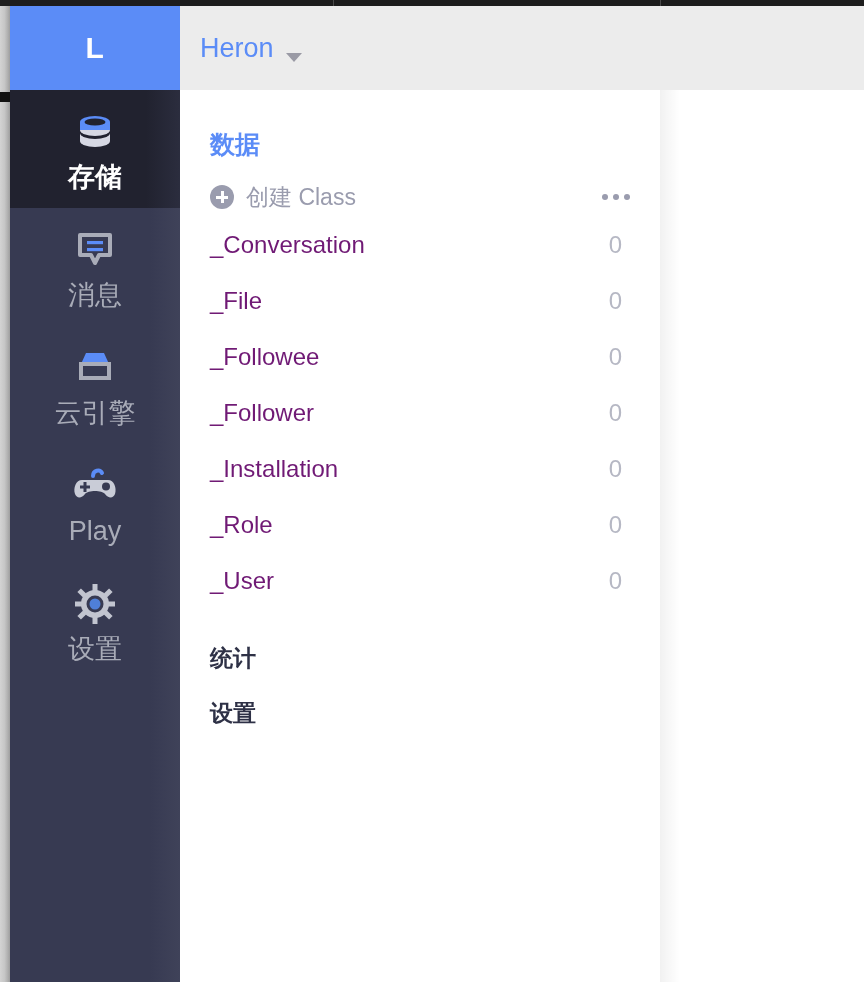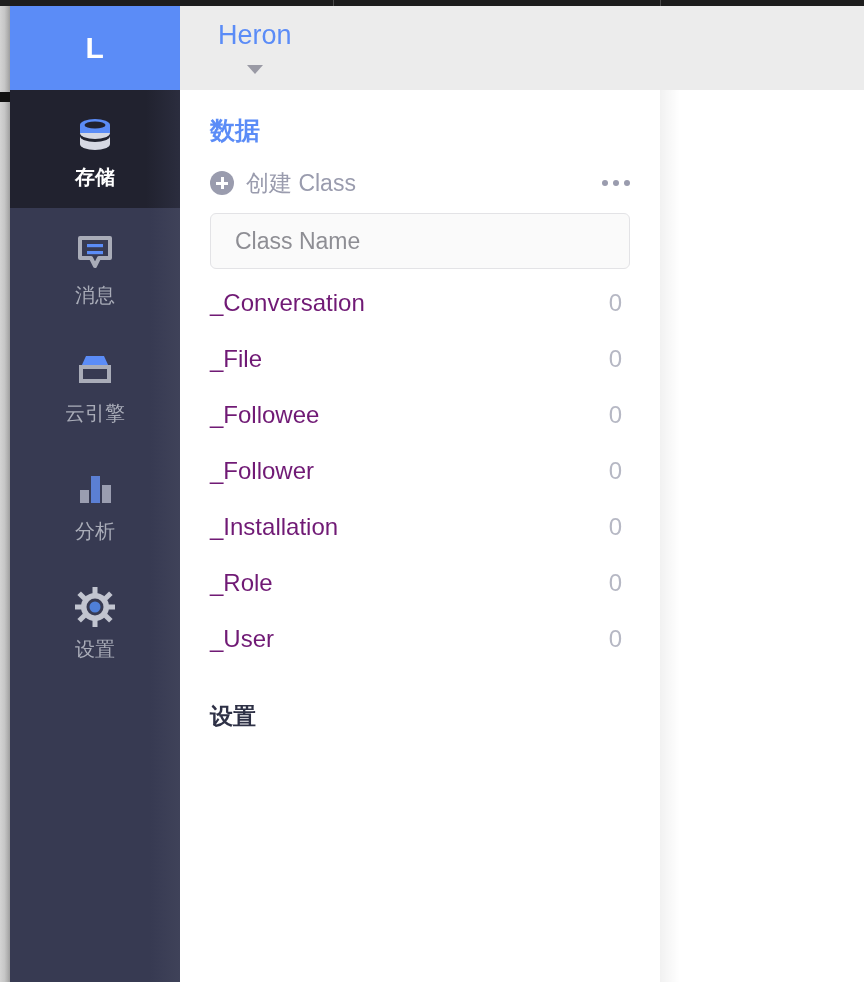--- a/index.html
+++ b/index.html
@@ -41,22 +41,22 @@
     letter-spacing:.5px;
   }
 
   
   .topbar {
     position:absolute; left:180px; top:6px; width:684px; height:84px;
     background:#ececec;
     display:flex; align-items:center;
   }
   .app-switcher {
-    display:flex; align-items:center; gap:12px;
-    margin-left:38px; cursor:pointer;flex-direction:column;
+    display:flex; align-items:flex-end; gap:12px;
+    margin-left:20px; cursor:pointer;
   }
   .app-name { color:#5b8cf7; font-size:27px; line-height:1; }
   .caret-down {
     width:0; height:0; border-left:8px solid transparent;
     border-right:8px solid transparent; border-top:9px solid #9a9aa5;
     margin-top:4px;
   }
 
   
   .sidebar {
@@ -67,42 +67,42 @@
   .nav-item {
     width:170px; height:118px;
     display:flex; flex-direction:column; align-items:center; justify-content:center;
     gap:8px; cursor:pointer;
   }
   .nav-item.active {
     background:#21222f;
     background-image:linear-gradient(to right,#21222f 0%,#21222f 80%,#2b2d3e 100%);
   }
   .nav-label {
-    font-size:20px; color:#a9acb8; line-height:1;
+    font-size:27px; color:#a9acb8; line-height:1;
   }
   .nav-item.active .nav-label { color:#ffffff; font-weight:bold; }
   .nav-icon { width:56px; height:48px; display:flex; align-items:center; justify-content:center; }
 
   
   .class-panel {
     position:absolute; left:180px; top:90px; width:480px; height:892px;
     background:#ffffff; padding:0 30px;
   }
   .panel-shadow {
     position:absolute; left:660px; top:90px; width:20px; height:892px;
     background:linear-gradient(to right, rgba(0,0,0,0.055), rgba(0,0,0,0.0));
   }
   .main-area {
     position:absolute; left:680px; top:90px; width:184px; height:892px;
     background:#ffffff;
   }
 
   .panel-title {
     color:#5b8cf7; font-size:25px; font-weight:bold;
-    padding-top:28px; line-height:1;
+    padding-top:42px; line-height:1;
   }
 
   .create-row {
     display:flex; align-items:center;
     margin-top:26px; height:28px;
   }
   .plus-icon {
     width:24px; height:24px; border-radius:50%;
     background:#9a9cae; position:relative; flex:none; margin-right:12px;
   }
@@ -202,31 +202,33 @@
     <div class="nav-item">
       <span class="nav-icon">
         <svg width="48" height="40" viewBox="0 0 48 40">
           <path d="M10 16 L15 5 L33 5 L38 16 Z" fill="#5b8cf7"></path>
           <rect x="10" y="16" width="28" height="14" fill="none" stroke="#a9acb8" stroke-width="4"></rect>
         </svg>
       </span>
       <span class="nav-label">云引擎</span>
     </div>
 
-
     <div class="nav-item">
       <span class="nav-icon">
-        <svg width="46" height="40" viewBox="0 0 46 40">
-          <rect x="8" y="21" width="9" height="13" fill="#9a9db0"></rect>
-          <rect x="19" y="7" width="9" height="27" fill="#5b7fd4"></rect>
-          <rect x="30" y="16" width="9" height="18" fill="#9a9db0"></rect>
-        </svg>
-      </span>
-      <span class="nav-label">分析</span>
-    </div>
+        <svg width="52" height="40" viewBox="0 0 52 40">
+          <path d="M24 10 C24 4, 31 3, 33 7" fill="none" stroke="#5b8cf7" stroke-width="4" stroke-linecap="round"></path>
+          <path d="M13 14 C7 14, 4 22, 6 28 C8 33, 13 32, 16 28 C19 24, 33 24, 36 28 C39 32, 44 33, 46 28 C48 22, 45 14, 39 14 Z" fill="#c9ccd7"></path>
+          <rect x="11" y="19.5" width="10" height="3" fill="#373a52"></rect>
+          <rect x="14.5" y="16" width="3" height="10" fill="#373a52"></rect>
+          <circle cx="37" cy="20.5" r="4" fill="#373a52"></circle>
+        </svg>
+      </span>
+      <span class="nav-label">Play</span>
+    </div>
+
 
 
     <div class="nav-item">
       <span class="nav-icon">
         <svg width="48" height="44" viewBox="0 0 48 44">
           <g fill="#c2c5d0">
             <circle cx="24" cy="22" r="14"></circle>
             <rect x="21.5" y="2" width="5" height="8"></rect>
             <rect x="21.5" y="34" width="5" height="8"></rect>
             <rect x="4" y="19.5" width="8" height="5"></rect>
@@ -252,21 +254,20 @@
     <div class="create-row">
       <span class="plus-icon"></span>
       <span class="create-label">创建 Class</span>
       <span class="dots-menu">
         <i></i>
         <i></i>
         <i></i>
       </span>
     </div>
 
-    <input class="class-input" type="text" placeholder="Class Name" style="">
 
     <div class="class-list">
       <div class="class-row">
         <span class="cname">_Conversation</span>
         <span class="ccount">0</span>
       </div>
       <div class="class-row">
         <span class="cname">_File</span>
         <span class="ccount">0</span>
       </div>
@@ -286,20 +287,21 @@
         <span class="cname">_Role</span>
         <span class="ccount">0</span>
       </div>
       <div class="class-row">
         <span class="cname">_User</span>
         <span class="ccount">0</span>
       </div>
     </div>
 
     <div class="section-links">
+      <div class="section-link">统计</div>
       <div class="section-link">设置</div>
     </div>
 
   </section>
 
   <div class="panel-shadow"></div>
   <div class="main-area"></div>
 
 </div>
 

